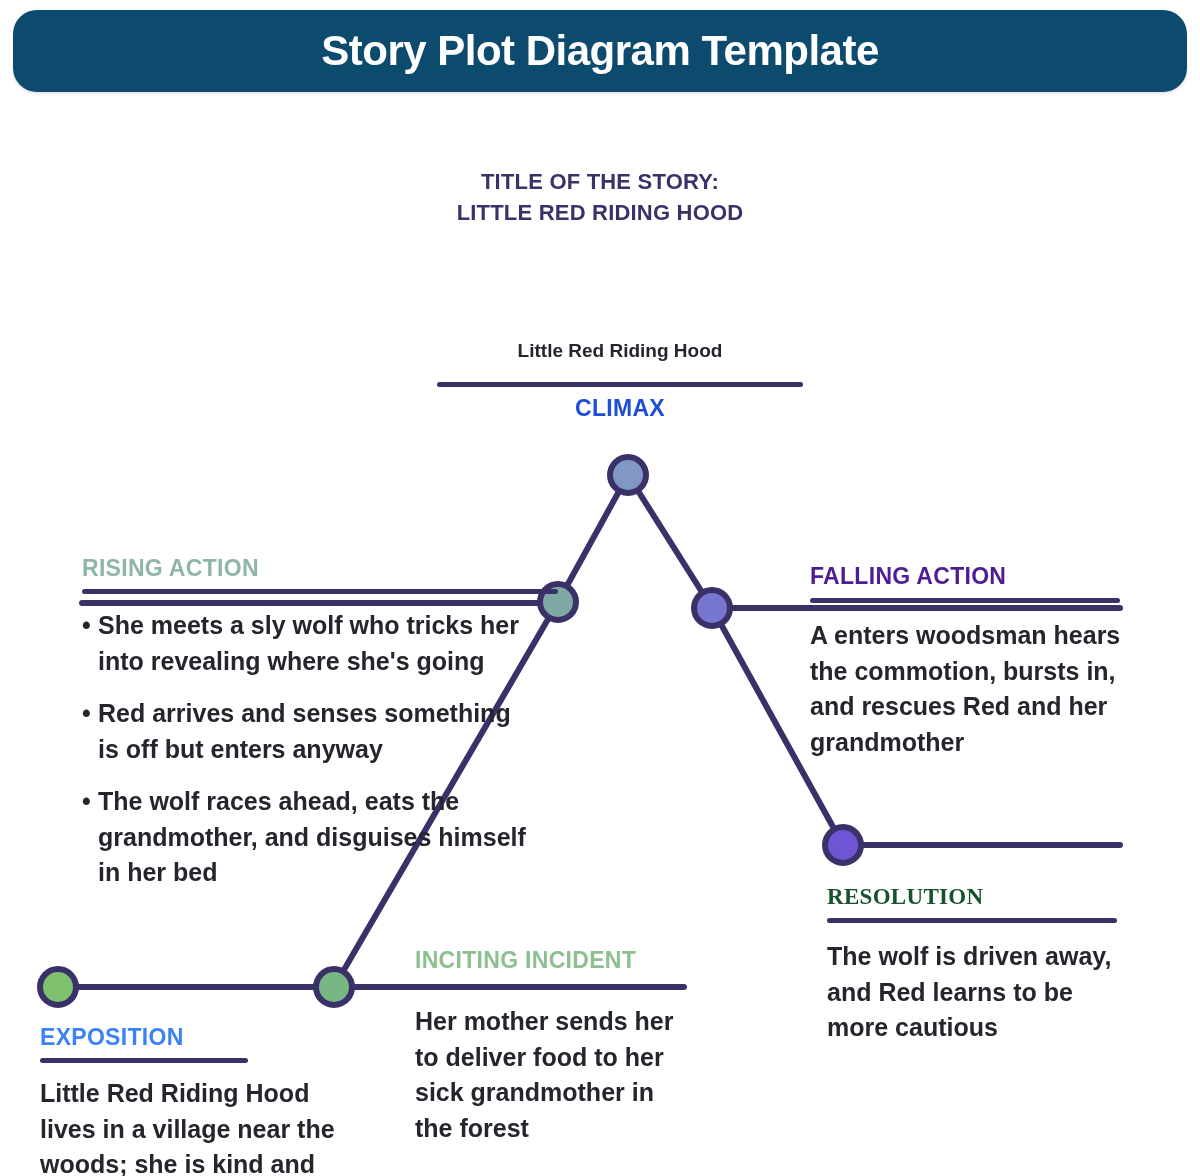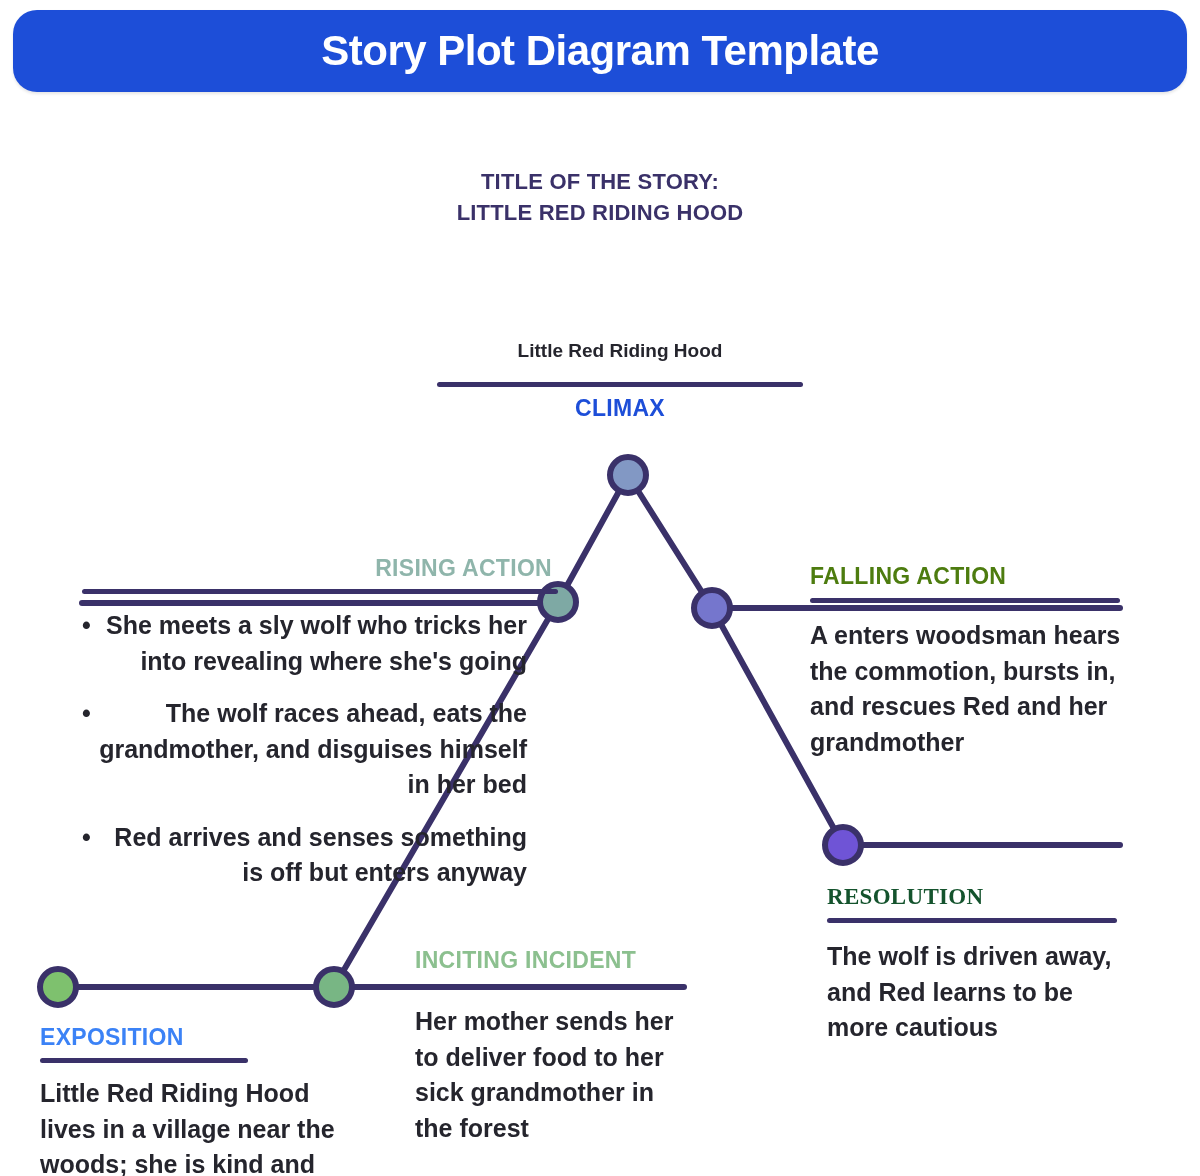--- a/index.html
+++ b/index.html
@@ -17,21 +17,21 @@
     color: #25252d;
   }
 
   
   .banner {
     position: absolute;
     left: 13px;
     top: 10px;
     width: 1174px;
     height: 82px;
-    background: #1d4ed8;
+    background: #0c4a6e;
     border-radius: 24px;
     display: flex;
     align-items: center;
     justify-content: center;
     box-shadow: 0 2px 3px rgba(0,0,0,0.10);
   }
   .banner-title {
     color: #ffffff;
     font-size: 42px;
     font-weight: bold;
@@ -119,28 +119,28 @@
   .climax-rule {
     width: 366px;
     margin: 18px auto 0 auto;
   }
   .climax-label {
     margin-top: 9px;
     color: #1d4ed8;
   }
 
   
-  .rising-block { left: 82px; top: 556px; width: 470px; text-align: right; }
+  .rising-block { left: 82px; top: 556px; width: 470px; }
   .rising-label { color: #8fb5ab; }
   .rising-rule { width: 476px; margin-top: 8px; }
   .rising-body { margin-top: 14px; width: 445px; }
 
   
   .falling-block { left: 810px; top: 564px; width: 330px; }
-  .falling-label { color: #4d7c0f; }
+  .falling-label { color: #4c1d95; }
   .falling-rule { width: 310px; margin-top: 9px; }
   .falling-body { margin-top: 15px; }
 
   
   .resolution-block { left: 827px; top: 884px; width: 300px; }
   .resolution-label { color: #14532d; font-family: Liberation Serif, serif; }
   .resolution-rule { width: 290px; margin-top: 9px; }
   .resolution-body { margin-top: 16px; }
 
   
@@ -192,22 +192,22 @@
   <div class="stage-rule climax-rule"></div>
   <div class="stage-label climax-label">CLIMAX</div>
 </div>
 
 <div class="block rising-block">
   <div class="stage-label rising-label">RISING ACTION</div>
   <div class="stage-rule rising-rule"></div>
   <div class="stage-body rising-body">
     <ul class="bullet-list">
       <li>She meets a sly wolf who tricks her into revealing where she's going</li>
+      <li>Red arrives and senses something is off but enters anyway</li>
       <li>The wolf races ahead, eats the grandmother, and disguises himself in her bed</li>
-      <li>Red arrives and senses something is off but enters anyway</li>
     </ul>
   </div>
 </div>
 
 <div class="block falling-block">
   <div class="stage-label falling-label">FALLING ACTION</div>
   <div class="stage-rule falling-rule"></div>
   <div class="stage-body falling-body">A enters woodsman hears the commotion, bursts in, and rescues Red and her grandmother</div>
 </div>
 

